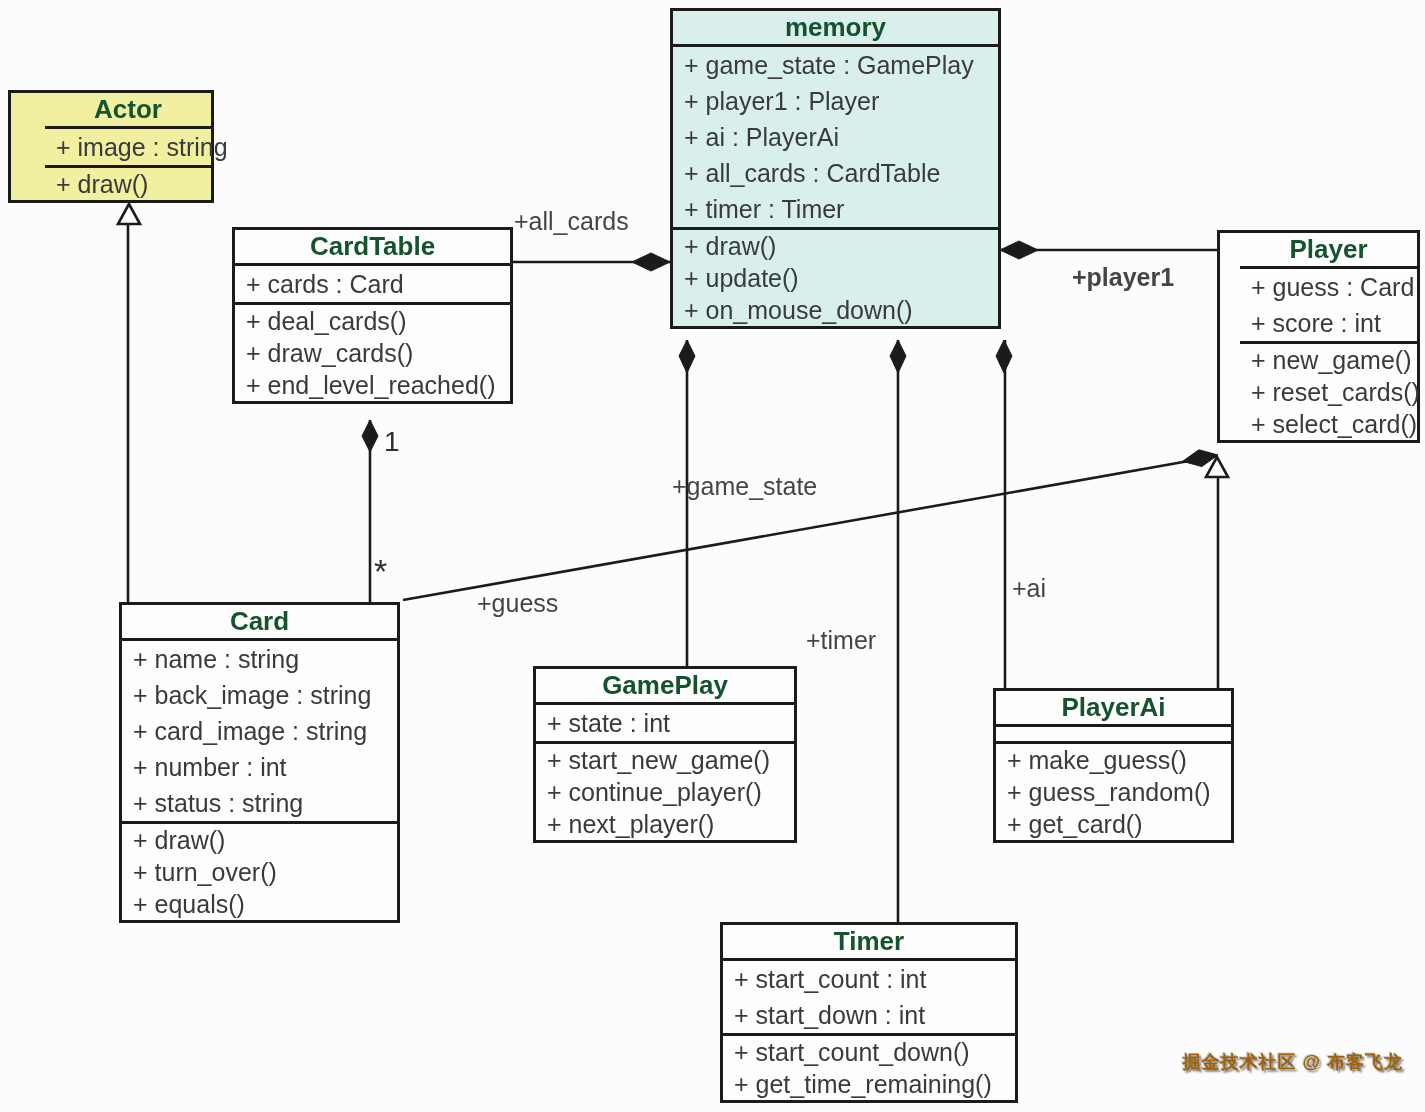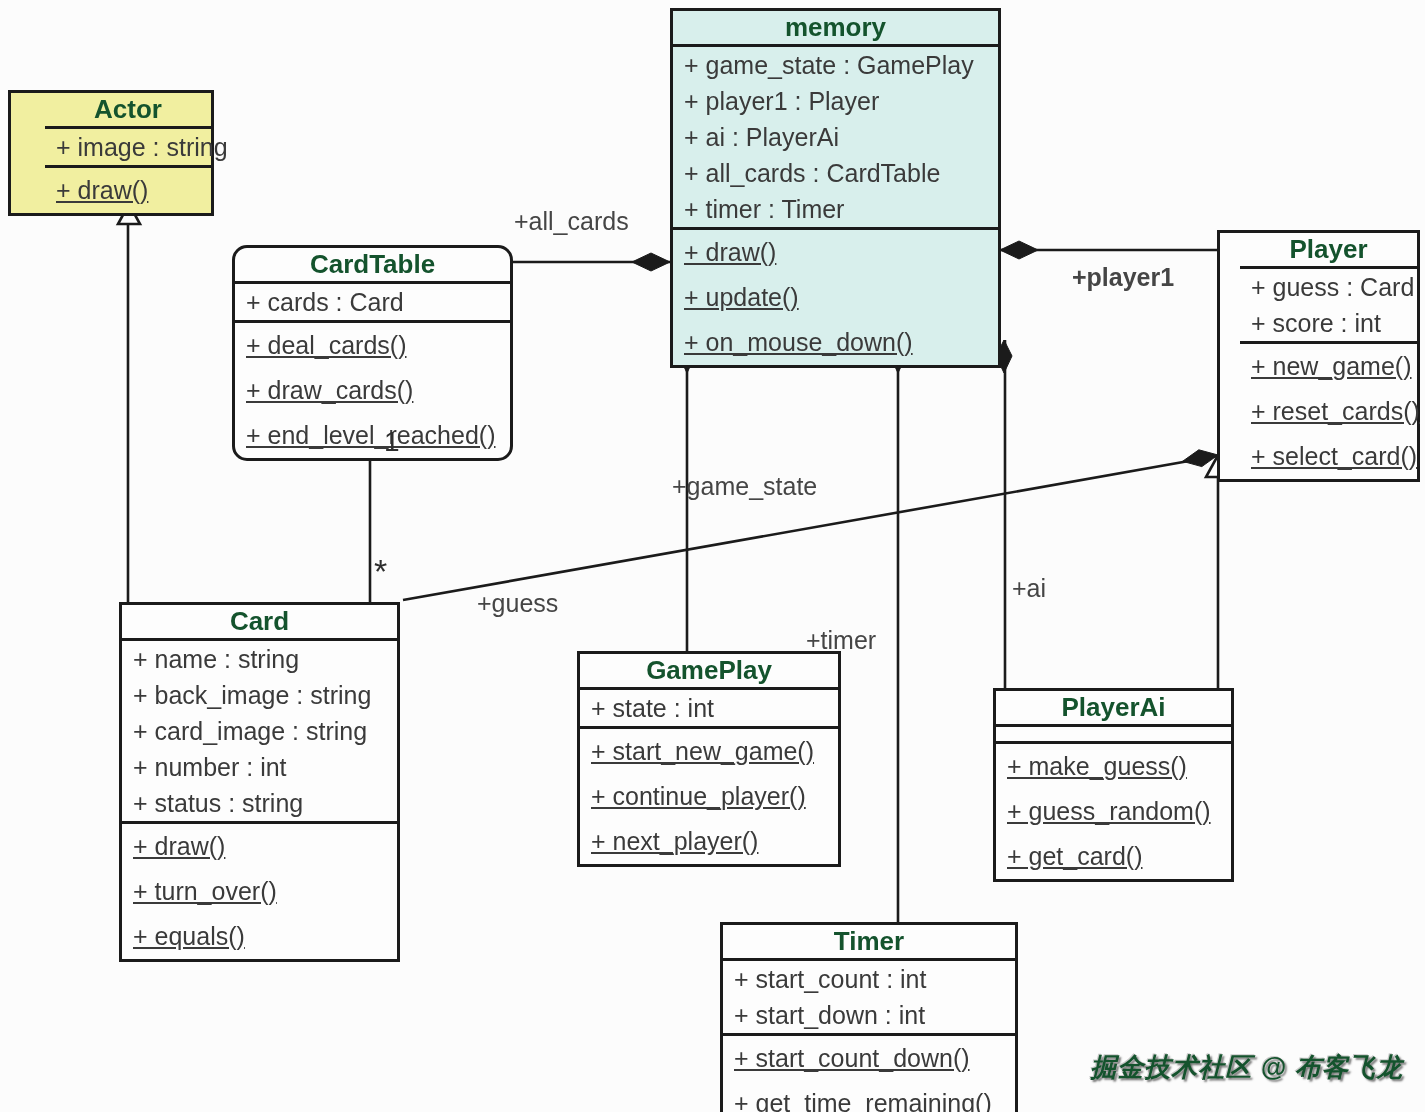--- a/index.html
+++ b/index.html
@@ -22,41 +22,40 @@
     font-size:26px; font-weight:bold; color:#14532d;
     border-bottom:3px solid #1b1b1b; white-space:nowrap;
   }
   .section { border-bottom:3px solid #1b1b1b; }
   .section:last-child { border-bottom:none; }
   .row {
     display:flex; align-items:center; padding-left:11px;
     font-size:25px; color:#3a3a3a; white-space:nowrap;
   }
   .attrs .row { height:36px; }
-  .methods .row { height:45px;text-decoration:underline; }
+  .methods .row { height:32px; }
   .empty-section { height:14px; }
 
   .bg-actor { background:#f1efa0;padding-left:34px; }
   .bg-memory { background:#d8efec; }
 
   .edge-label {
     position:absolute; z-index:3; font-size:25px; color:#454545;
     white-space:nowrap;
   }
   .mult { position:absolute; z-index:3; color:#2e2e2e; }
   .mult-one { font-size:28px; }
   .mult-star { font-size:34px; }
 
   .watermark {
     position:absolute; z-index:4; right:22px; top:1050px;
-    font-size:26px; font-weight:bold; letter-spacing:1px;
-    color:#14532d;
+    font-size:18px; font-weight:bold; letter-spacing:1px;
+    color:#a16207;
     text-shadow: 2px 2px 2px #7a7a7a, -1px -1px 0 #c9c9c9;
     white-space:nowrap;
-    font-style:italic;
   }
 </style>
 </head>
 <body>
 
 <div class="canvas">
 
   <svg class="edges" width="1425" height="1112" viewBox="0 0 1425 1112">
 
     <line class="edge-line" x1="128" y1="603" x2="128" y2="222"></line>
@@ -108,21 +107,21 @@
       <div class="row">+ all_cards : CardTable</div>
       <div class="row">+ timer : Timer</div>
     </div>
     <div class="section methods">
       <div class="row">+ draw()</div>
       <div class="row">+ update()</div>
       <div class="row">+ on_mouse_down()</div>
     </div>
   </div>
 
-  <div class="uml-class" style="left:232px; top:245px; width:281px;border-radius:15px;">
+  <div class="uml-class" style="left:232px; top:227px; width:281px;">
     <div class="title">CardTable</div>
     <div class="section attrs">
       <div class="row">+ cards : Card</div>
     </div>
     <div class="section methods">
       <div class="row">+ deal_cards()</div>
       <div class="row">+ draw_cards()</div>
       <div class="row">+ end_level_reached()</div>
     </div>
   </div>
@@ -149,21 +148,21 @@
       <div class="row">+ number : int</div>
       <div class="row">+ status : string</div>
     </div>
     <div class="section methods">
       <div class="row">+ draw()</div>
       <div class="row">+ turn_over()</div>
       <div class="row">+ equals()</div>
     </div>
   </div>
 
-  <div class="uml-class" style="left:533px; top:651px; width:264px;margin-left:44px;">
+  <div class="uml-class" style="left:533px; top:666px; width:264px;">
     <div class="title">GamePlay</div>
     <div class="section attrs">
       <div class="row">+ state : int</div>
     </div>
     <div class="section methods">
       <div class="row">+ start_new_game()</div>
       <div class="row">+ continue_player()</div>
       <div class="row">+ next_player()</div>
     </div>
   </div>

